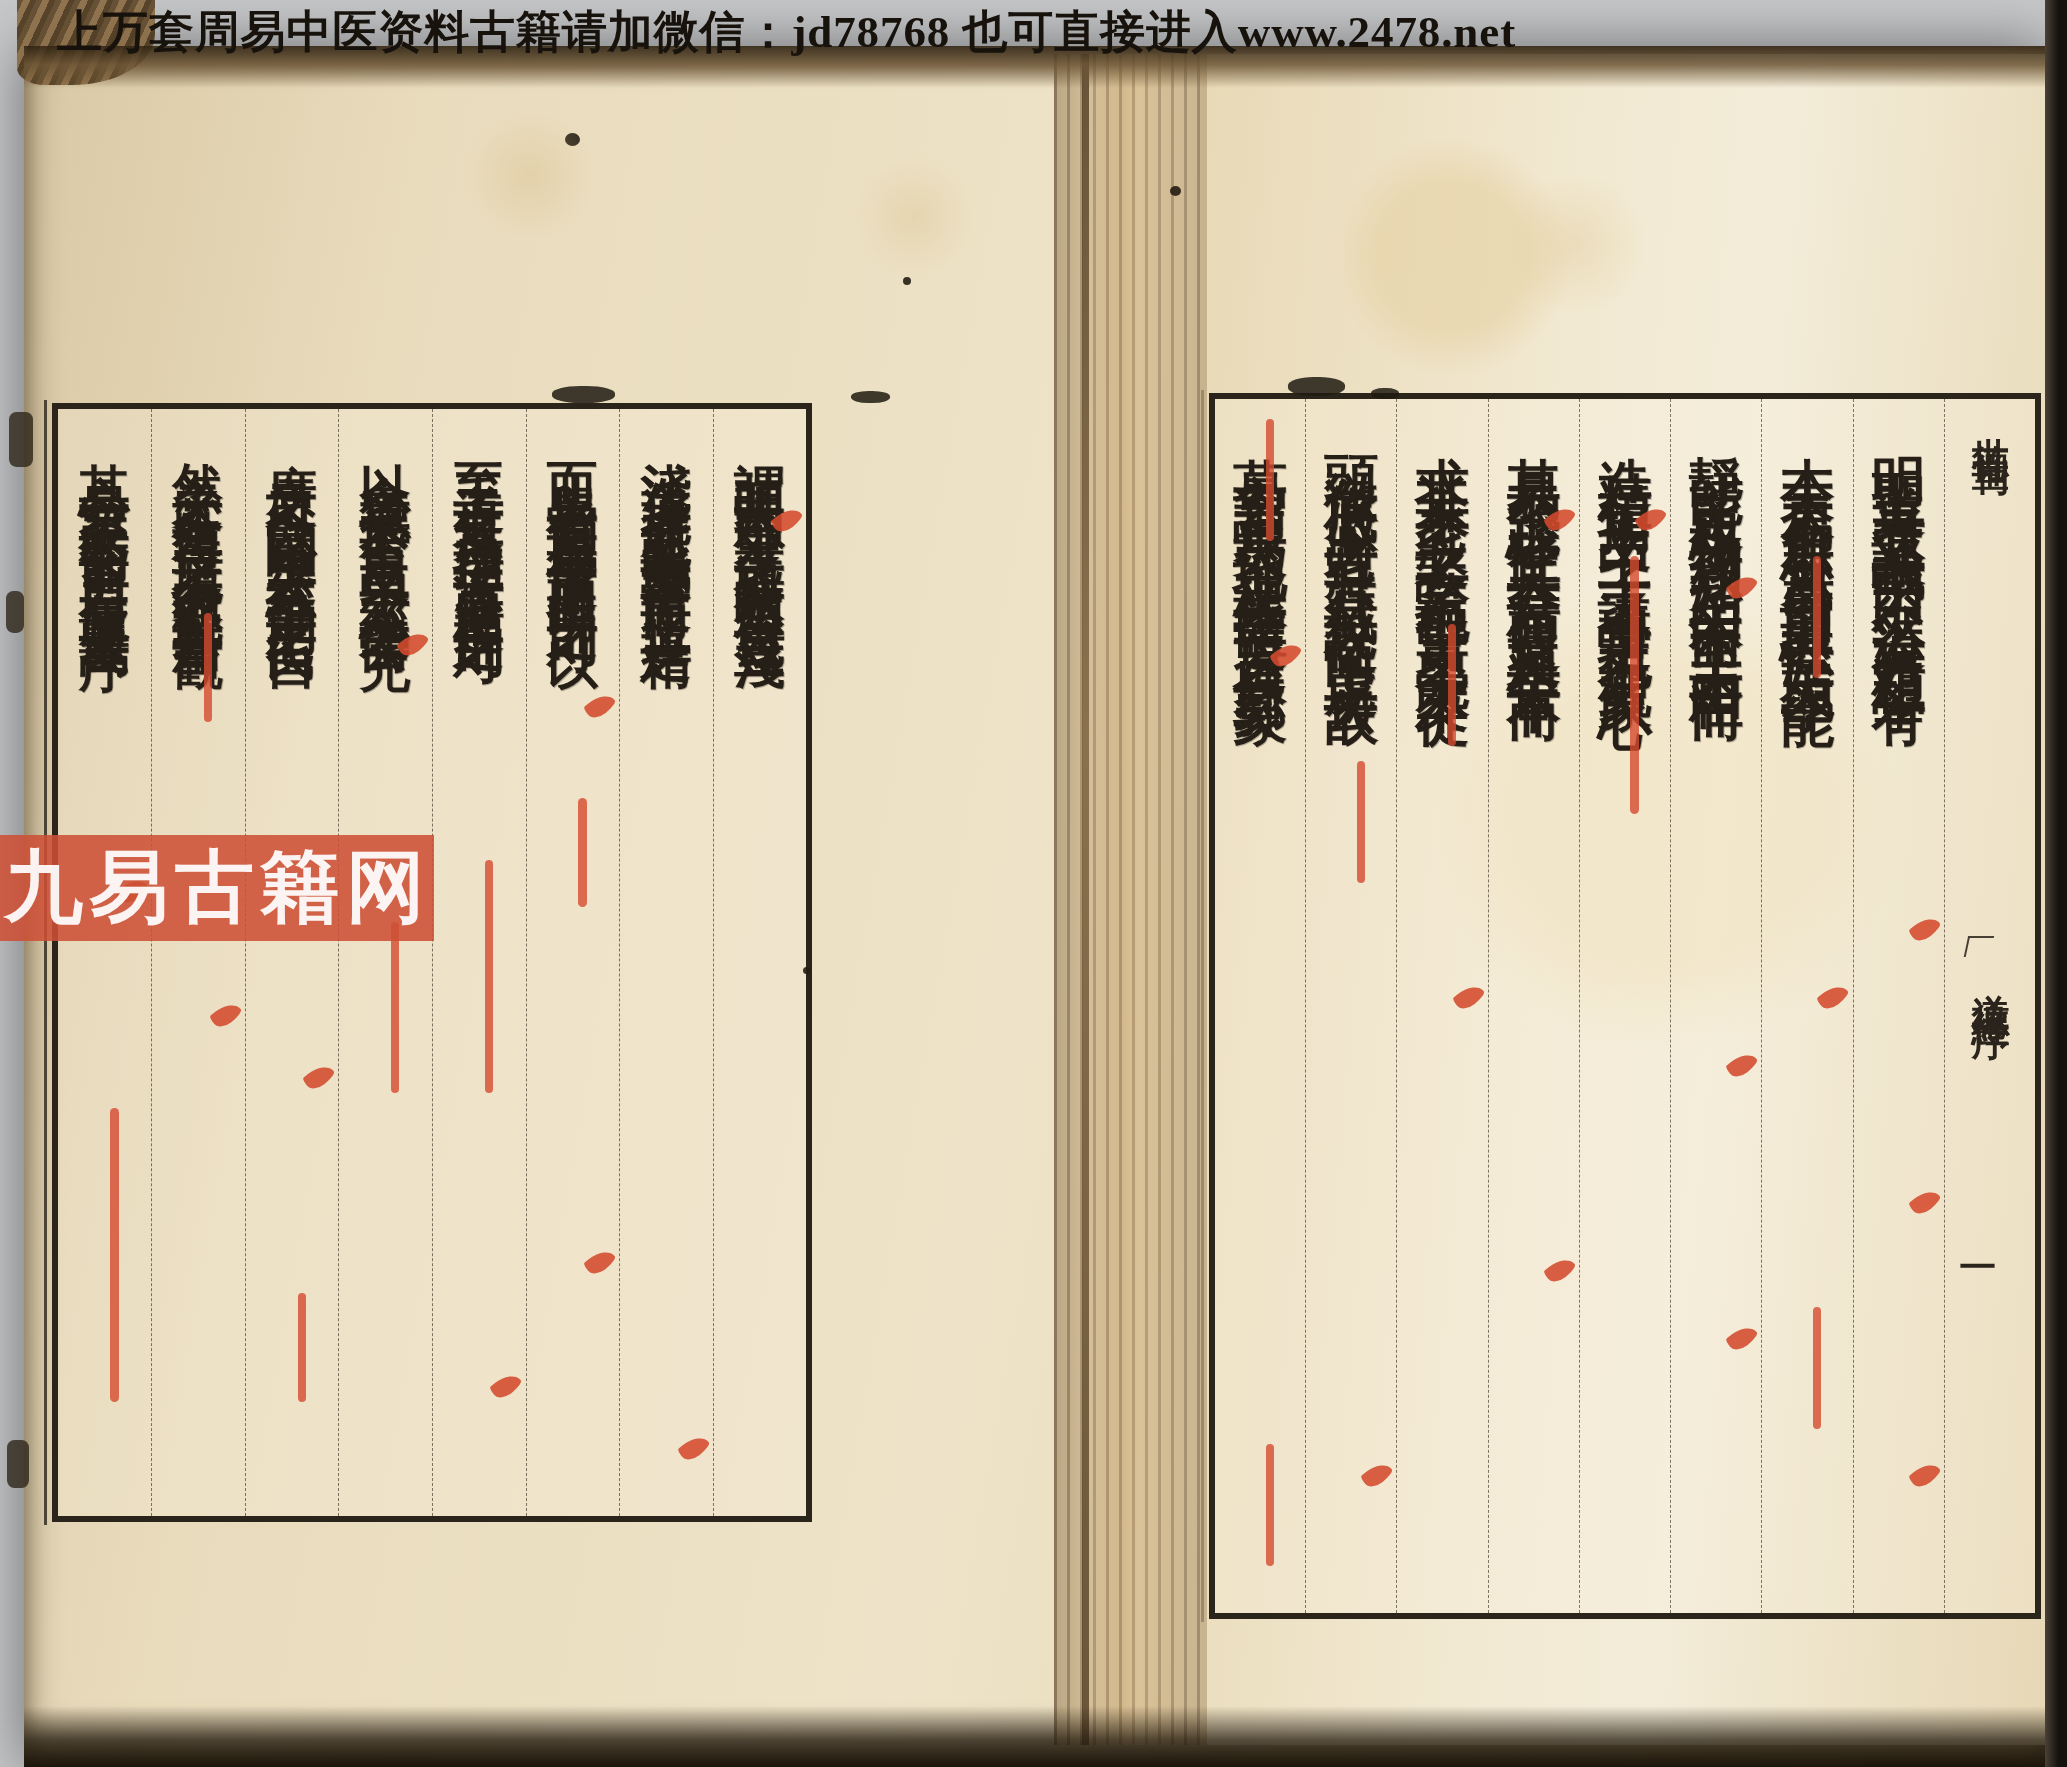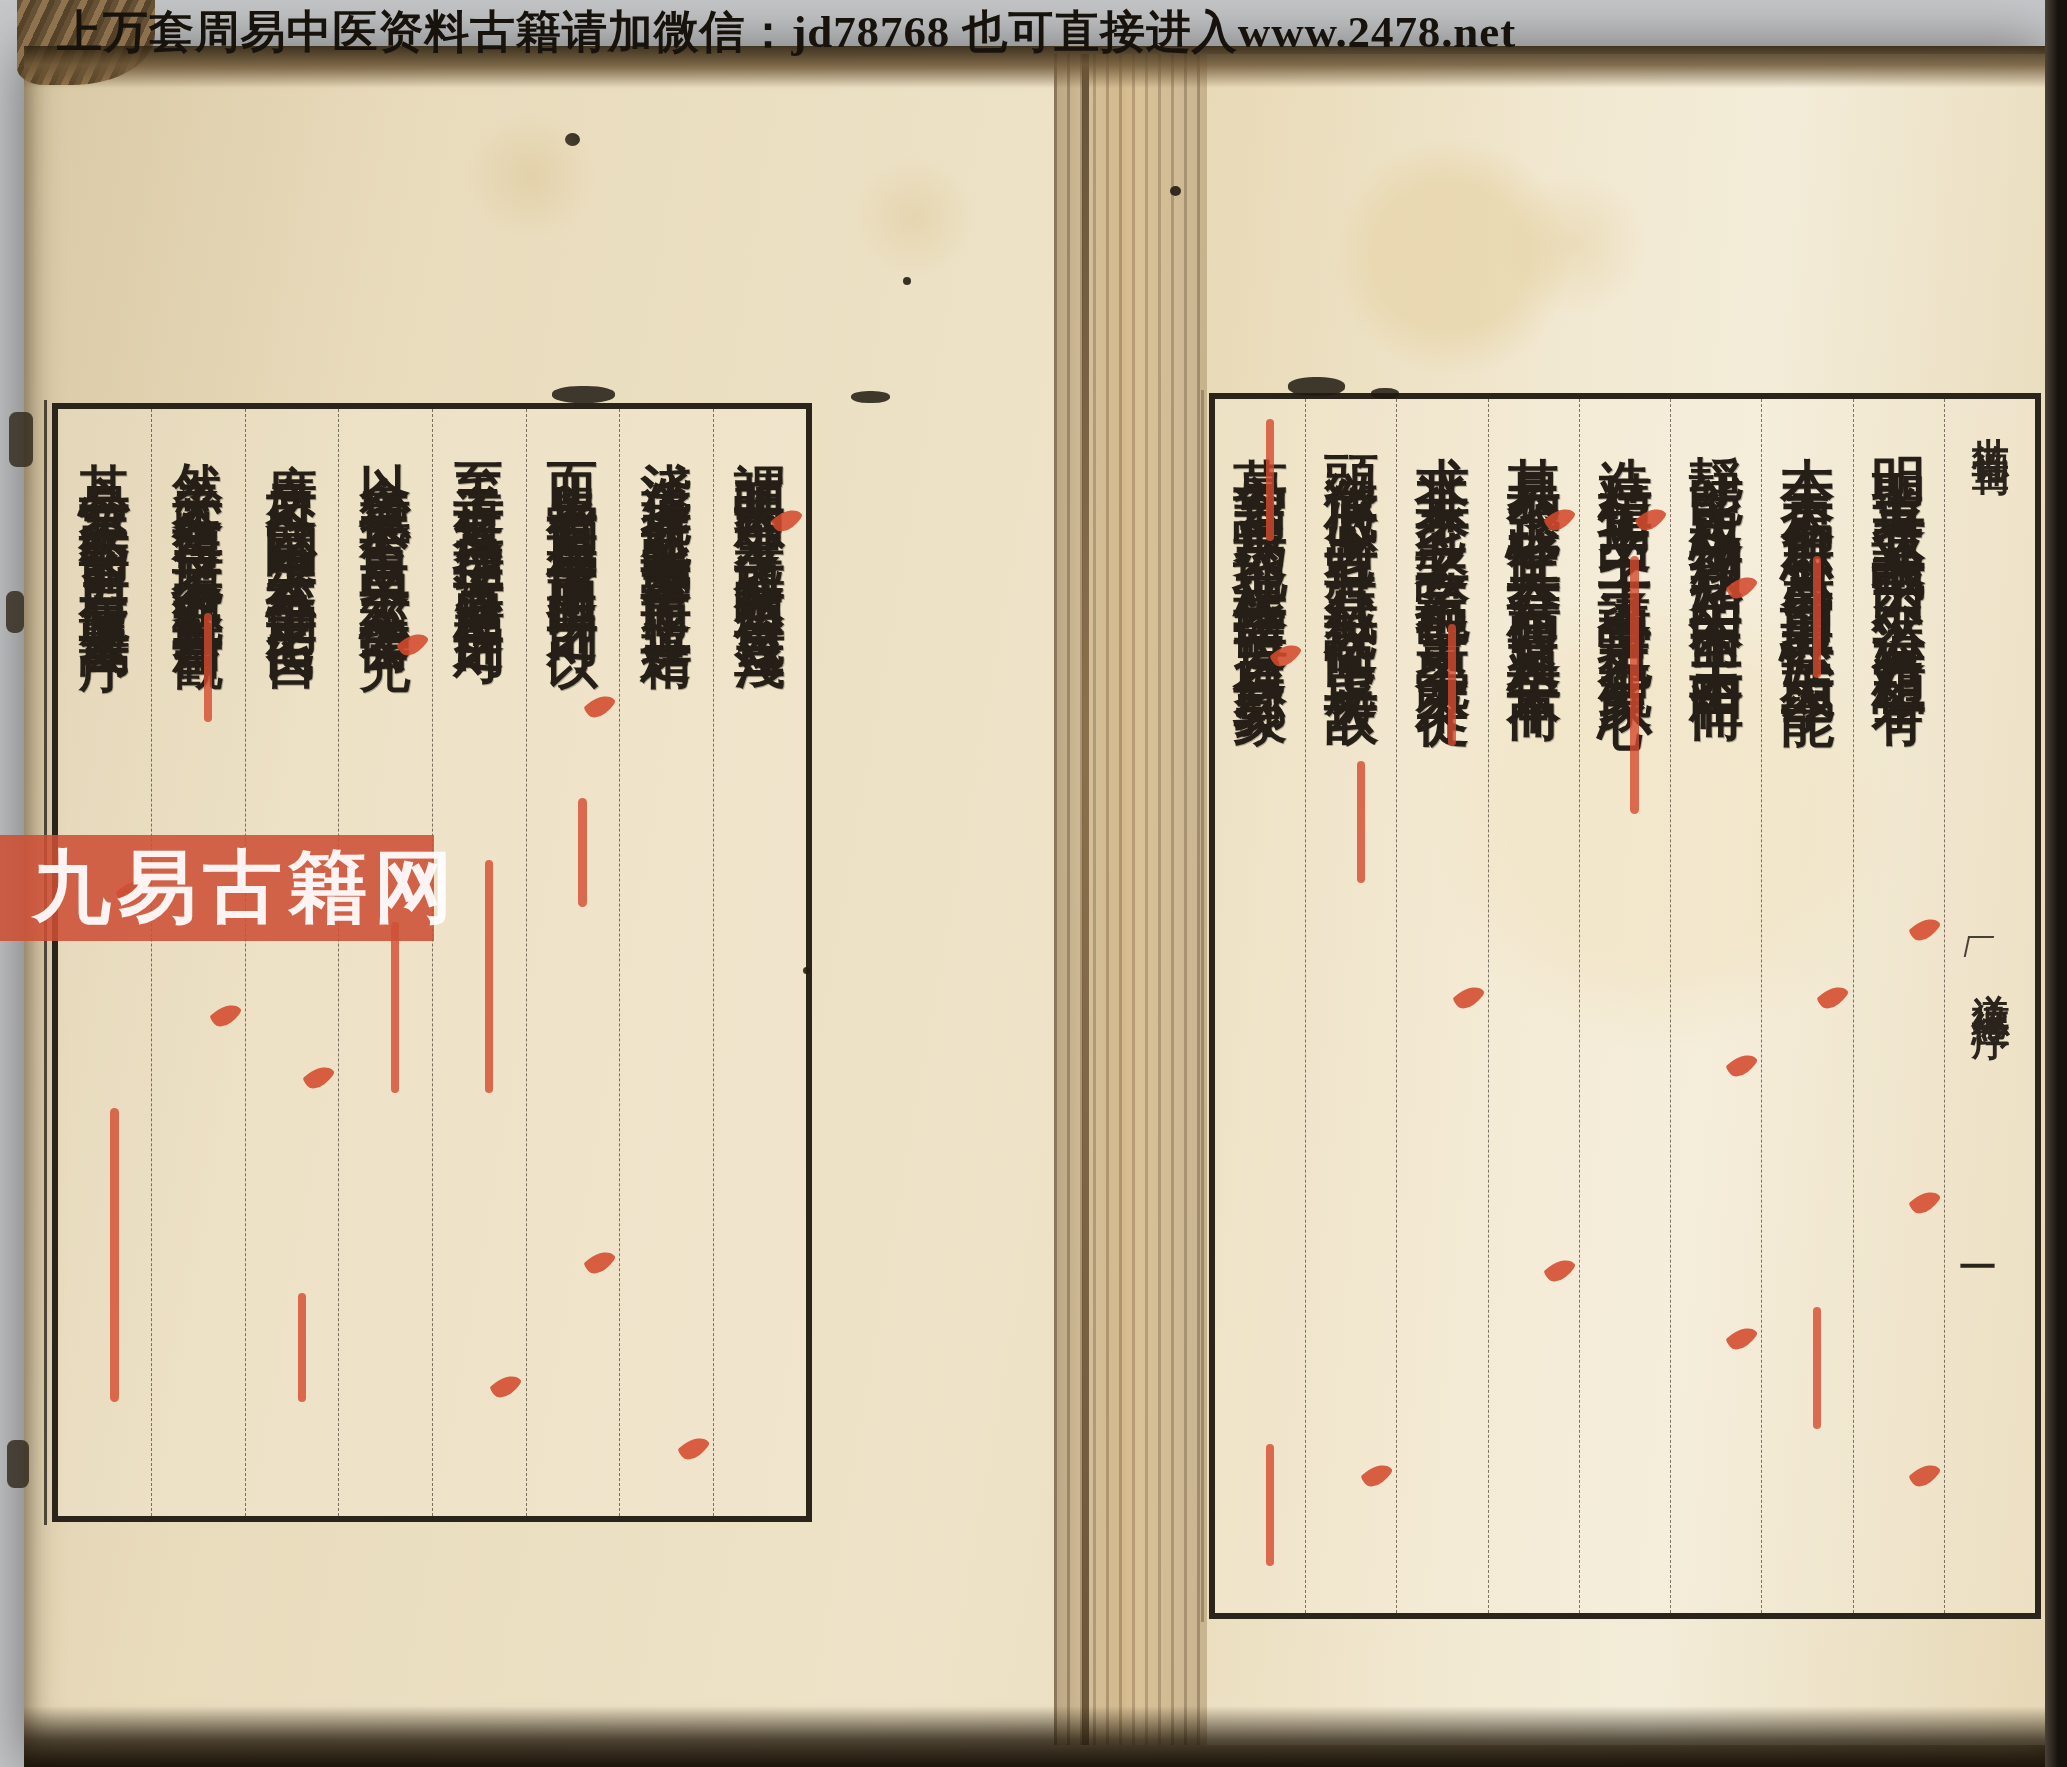--- a/index.html
+++ b/index.html
@@ -127,21 +127,20 @@
   
   .wm-band{
     position:absolute;left:0;top:835px;width:434px;height:106px;z-index:55;
     background:rgba(205,80,53,.88);
     display:flex;align-items:center;
   }
   .wm-text{
     font-size:79px;font-weight:700;color:rgba(255,255,255,.93);
     letter-spacing:6.5px;padding-left:4px;white-space:nowrap;
     font-family:"DejaVu Sans",sans-serif;
-    margin-left:28px;
   }
   
   .speck{position:absolute;background:#241d12;border-radius:50%;opacity:.9;}
   .smudge{position:absolute;background:#201a10;border-radius:45%;opacity:.85;}
   .gutter-frag{position:absolute;background:#2e2619;opacity:.8;}
   .stain{position:absolute;border-radius:50%;}
 </style>
 </head>
 <body>
 

